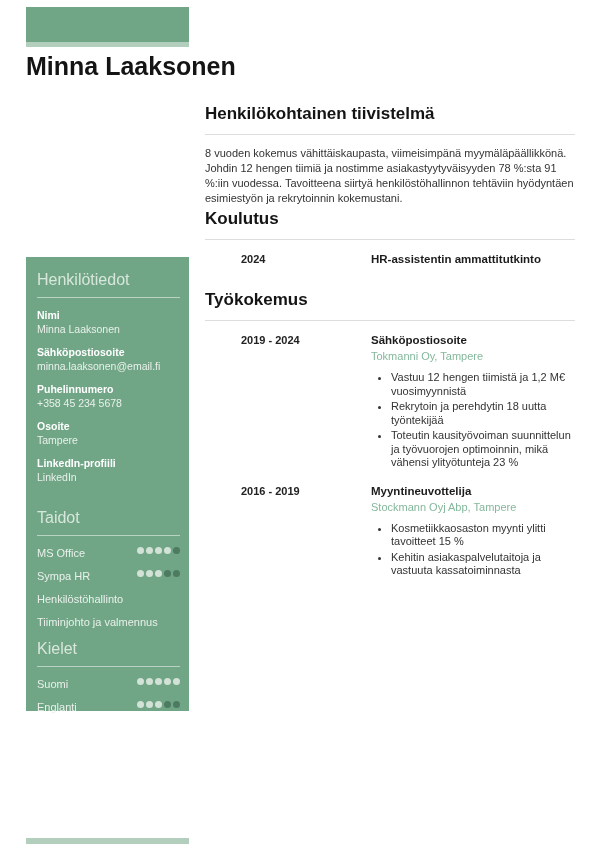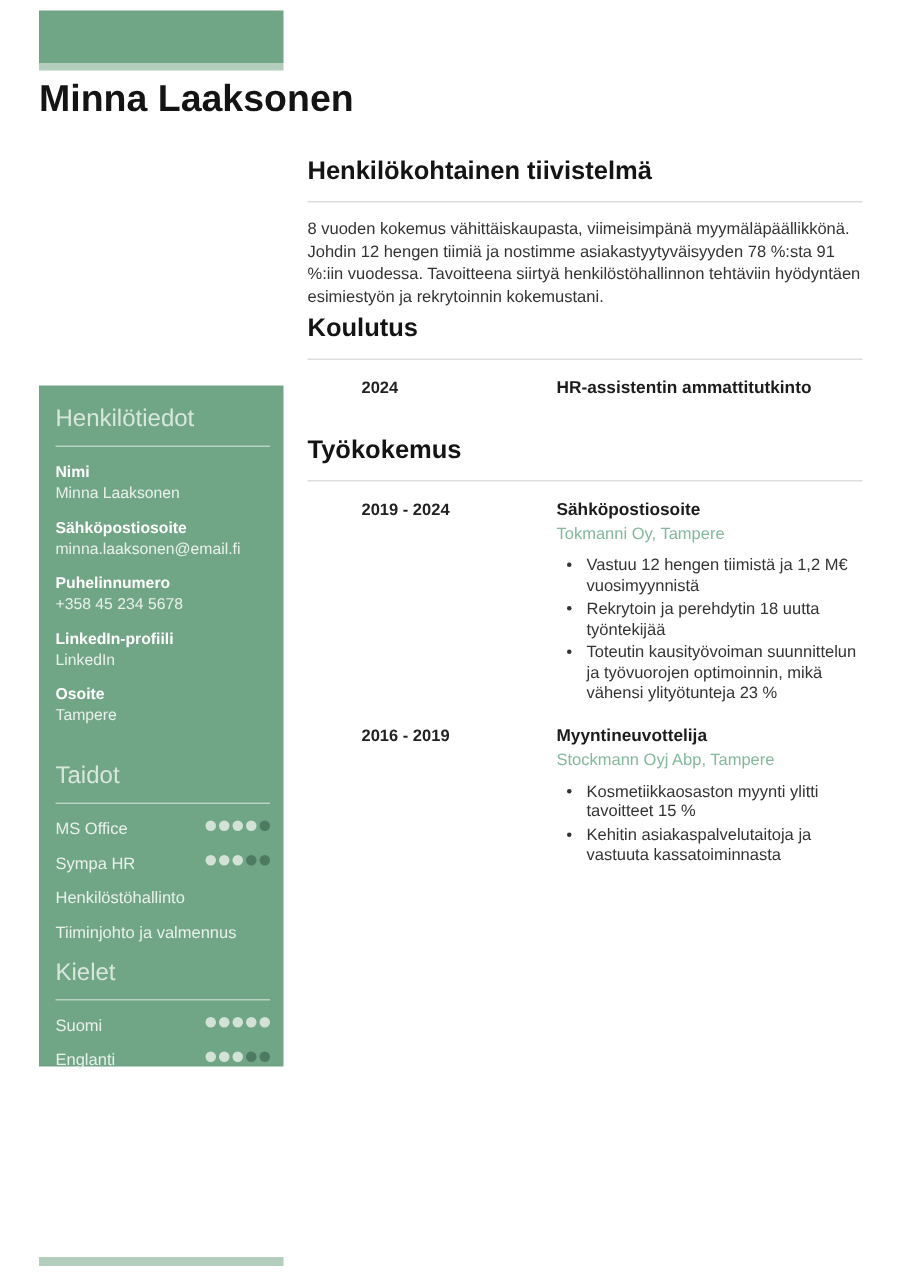--- a/index.html
+++ b/index.html
@@ -83,26 +83,26 @@
         </div>
         <div class="field">
           <div class="field-label">Sähköpostiosoite</div>
           <div class="field-value">minna.laaksonen@email.fi</div>
         </div>
         <div class="field">
           <div class="field-label">Puhelinnumero</div>
           <div class="field-value">+358 45 234 5678</div>
         </div>
         <div class="field">
+          <div class="field-label">Osoite</div>
+          <div class="field-value">Tampere</div>
+        </div>
+        <div class="field">
           <div class="field-label">LinkedIn-profiili</div>
           <div class="field-value">LinkedIn</div>
-        </div>
-        <div class="field">
-          <div class="field-label">Osoite</div>
-          <div class="field-value">Tampere</div>
         </div>
       </div>
 
     <h2 class="side-heading spaced-lg">Taidot</h2>
     <div id="skills-list">
         <div class="skill-row">
           <span class="skill-name">MS Office</span>
           <span class="dots">
             <span class="dot filled"></span>
             <span class="dot filled"></span>

